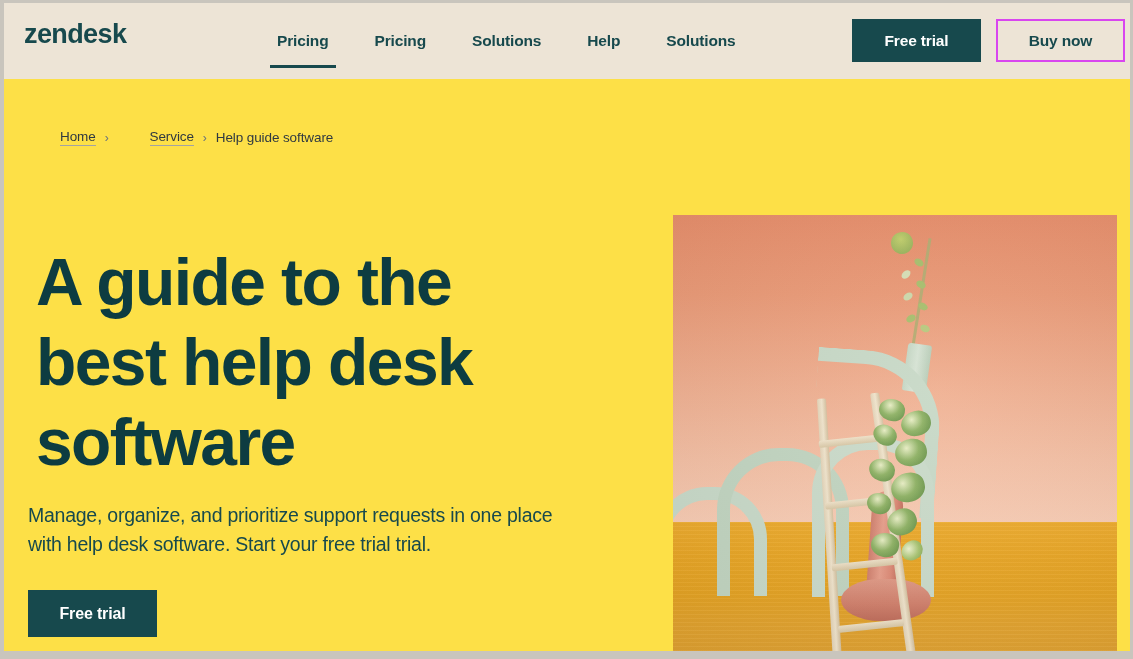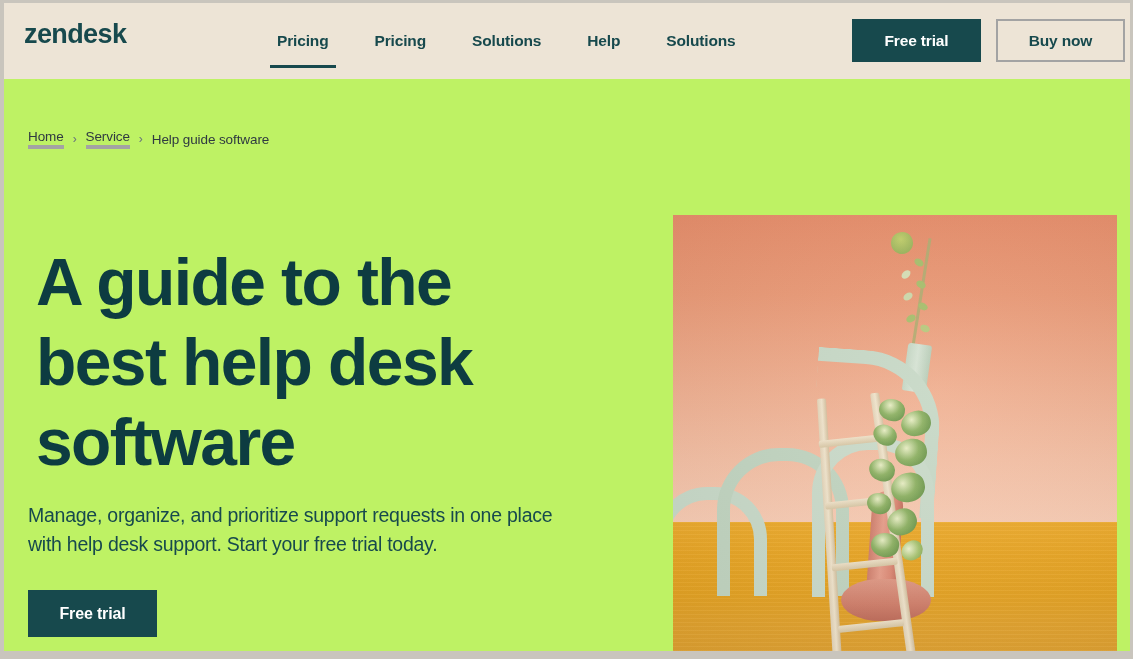--- a/index.html
+++ b/index.html
@@ -10,21 +10,21 @@
   body {
     font-family: "Liberation Sans", sans-serif;
     -webkit-font-smoothing: antialiased;
   }
 
   #page {
     position: relative;
     width: 1133px;
     height: 659px;
     overflow: hidden;
-    background: #bef264;
+    background: #fde047;
     box-sizing: border-box;
     border-left: 4px solid #c9c5bd;
     border-top: 3px solid #c9c5bd;
     border-right: 3px solid #c9c5bd;
     border-bottom: 8px solid #c9c5bd;
   }
 
   
   .header {
     position: absolute;
@@ -104,42 +104,43 @@
     height: 43px;
     background: transparent;
     color: #17494d;
     font-size: 15.5px;
     font-weight: 700;
     letter-spacing: -0.15px;
     display: flex;
     align-items: center;
     justify-content: center;
     cursor: pointer;
-    border: 2px solid #a3a3a3;
+    border: 2px solid #d946ef;
     box-sizing: border-box;
     font-family: "Liberation Sans", sans-serif;
   }
 
   
   .breadcrumb {
     position: absolute;
     left: 24px;
     top: 126px;
     display: flex;
     align-items: center;
     font-size: 13.5px;
     color: #2f3941;
     letter-spacing: -0.1px;
   }
   .crumb-link {
     color: #2f3941;
     text-decoration: none;
-    border-bottom: 4px solid #a3a3a3;
+    border-bottom: 1px solid #a3a3a3;
     padding-bottom: 1px;
     cursor: pointer;
+    margin-left: 32px;
   }
   .crumb-sep {
     margin: 0 9px;
     color: #68737d;
     font-size: 12px;
   }
   .crumb-current {
     color: #2f3941;
   }
 
@@ -418,21 +419,21 @@
   <nav class="breadcrumb">
     <a class="crumb-link">Home</a>
     <span class="crumb-sep">›</span>
     <a class="crumb-link">Service</a>
     <span class="crumb-sep">›</span>
     <span class="crumb-current">Help guide software</span>
   </nav>
 
   <h1 class="hero-title">A guide to the best help desk software</h1>
 
-  <p class="hero-sub">Manage, organize, and prioritize support requests in one place with help desk support. Start your free trial today.</p>
+  <p class="hero-sub">Manage, organize, and prioritize support requests in one place with help desk software. Start your free trial trial.</p>
 
   <div class="cta-row">
     <button class="btn-cta-primary">Free trial</button>
   </div>
 
   <div class="hero-image" title="Sage green arches, a wooden ladder, an ivy-filled terracotta vase and a eucalyptus sprig on a pink backdrop with a yellow floor">
 
     <div class="floor"></div>
 
     <div class="sprig-top"></div>

